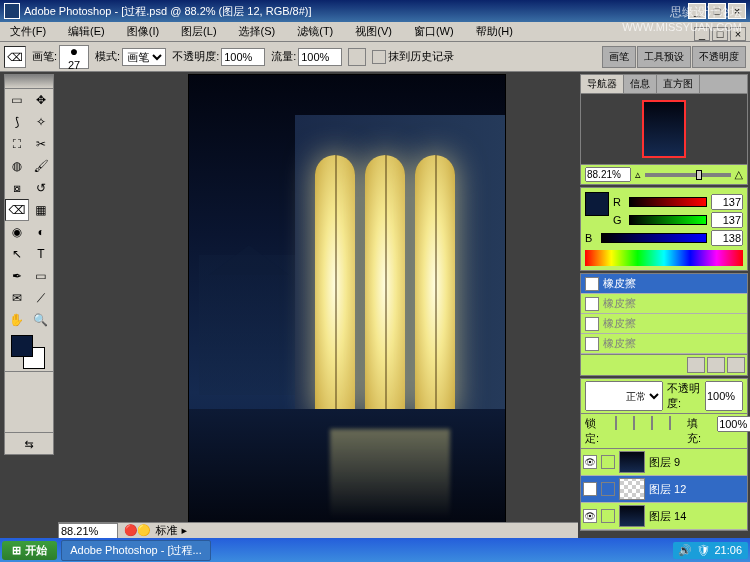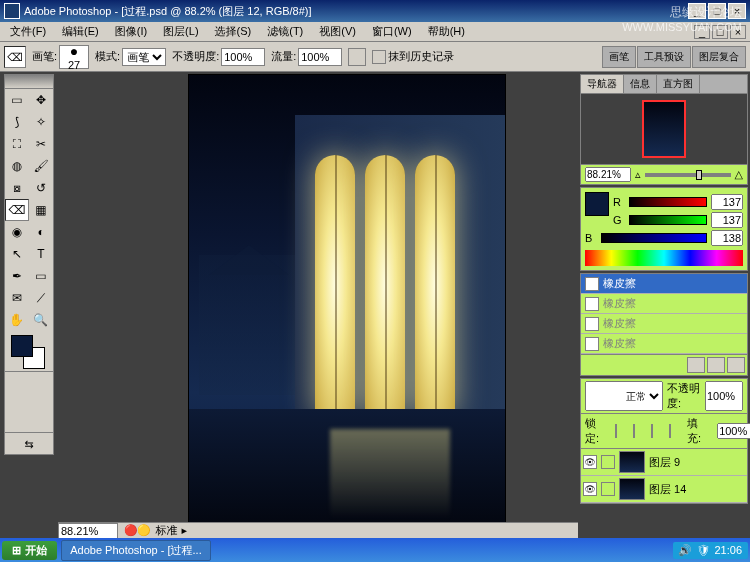--- a/index.html
+++ b/index.html
@@ -6,21 +6,21 @@
 body { background: #404040; width: 750px; height: 562px; overflow: hidden; position: relative; }
 
 
 .titlebar { background: linear-gradient(#0a246a, #3a6ea5); color: #fff; height: 22px; display: flex; align-items: center; padding: 0 4px; }
 .titlebar .icon { width: 16px; height: 16px; background: #1a3c6e; border: 1px solid #fff; margin-right: 4px; }
 .titlebar .title { flex: 1; font-weight: normal; }
 .titlebar .winbtns { display: flex; gap: 2px; }
 .titlebar .winbtn { width: 18px; height: 16px; background: #d4d0c8; color: #000; text-align: center; line-height: 14px; border: 1px solid #fff; cursor: pointer; }
 
 
-.menubar { background: #d4d0c8; height: 20px; display: flex; align-items: center; padding: 0 4px; gap: 4px; border-bottom: 1px solid #808080; }
+.menubar { background: #d4d0c8; height: 20px; display: flex; align-items: flex-end; padding: 0 4px; gap: 10px; border-bottom: 1px solid #808080; }
 .menubar .menuitem { padding: 2px 6px; cursor: pointer; }
 .menubar .docbtns { margin-left: auto; display: flex; gap: 2px; }
 .menubar .docbtn { width: 16px; height: 14px; background: #d4d0c8; border: 1px solid #808080; text-align: center; line-height: 12px; cursor: pointer; }
 
 
 .optionsbar { background: #d4d0c8; height: 30px; display: flex; align-items: center; padding: 0 4px; gap: 6px; border-bottom: 1px solid #808080; }
 .optionsbar .brushprev { width: 30px; height: 24px; border: 1px solid #808080; background: #fff; display: flex; flex-direction: column; align-items: center; justify-content: center; font-size: 9px; }
 .optionsbar .field { display: flex; align-items: center; gap: 2px; }
 .optionsbar select, .optionsbar input { font-size: 11px; border: 1px solid #808080; background: #fff; height: 18px; }
 .optionsbar input[type="text"] { width: 44px; padding: 0 2px; }
@@ -81,21 +81,21 @@
 .color-spectrum { height: 16px; background: linear-gradient(90deg, red, yellow, lime, cyan, blue, magenta, red); margin-top: 2px; }
 .color-swatch { width: 24px; height: 24px; background: #0a1a3a; border: 1px solid #000; float: left; margin-right: 4px; }
 
 .hist-row { display: flex; align-items: center; padding: 2px 4px; border-bottom: 1px solid #b0b0b0; gap: 4px; }
 .hist-row.active { background: #316ac5; color: #fff; }
 .hist-row .hicon { width: 14px; height: 14px; background: #fff; border: 1px solid #808080; }
 .hist-row.dim { color: #808080; }
 
 .layer-opts { display: flex; gap: 4px; padding: 2px 4px; border-bottom: 1px solid #808080; }
 .layer-opts select { flex: 1; font-size: 10px; padding-left: 36px; }
-.layer-lock { display: flex; gap: 16px; padding: 2px 4px; border-bottom: 1px solid #808080; align-items: center; }
+.layer-lock { display: flex; gap: 16px; padding: 2px 4px; border-bottom: 1px solid #808080; align-items: flex-start; }
 .layer-lock .lockicon { width: 14px; height: 14px; border: 1px solid #808080; }
 .layer-row { display: flex; align-items: center; padding: 2px; border-bottom: 1px solid #b0b0b0; gap: 4px; }
 .layer-row .eye { width: 14px; height: 14px; border: 1px solid #808080; background: #fff; text-align: center; font-size: 9px; line-height: 12px; }
 .layer-row .link { width: 14px; height: 14px; border: 1px solid #808080; }
 .layer-row .thumb { width: 26px; height: 22px; border: 1px solid #808080; background: linear-gradient(#020510,#152a50); }
 .layer-row .thumb.trans { background: repeating-conic-gradient(#ccc 0% 25%, #fff 0% 50%) 0/8px 8px; }
 .layer-row.selected { background: #316ac5; color: #fff; }
 .layer-foot { display: flex; gap: 2px; padding: 2px; border-top: 1px solid #808080; justify-content: flex-end; }
 .layer-foot .btn { width: 18px; height: 16px; border: 1px solid #808080; background: #d4d0c8; }
 
@@ -163,21 +163,21 @@
     <input type="text" value="100%" style="">
   </div>
   <div style="width:18px;height:18px;border:1px solid #808080"></div>
   <div class="field">
     <div class="checkbox"></div>
     <span>抹到历史记录</span>
   </div>
   <div class="tabwell">
     <div class="tab">画笔</div>
     <div class="tab">工具预设</div>
-    <div class="tab">图层复合</div>
+    <div class="tab">不透明度</div>
   </div>
 </div>
 
 <div class="toolbox">
   <div class="header"></div>
   <div class="tools">
     <div class="tool">▭</div>
     <div class="tool">✥</div>
     <div class="tool">⟆</div>
     <div class="tool">✧</div>
@@ -330,20 +330,26 @@
       <span style="margin-left:auto">填充:</span>
       <input style="width: 38px;" value="100%">
     </div>
     <div id="layers-list">
         <div class="layer-row">
           <div class="eye">👁</div>
           <div class="link"></div>
           <div class="thumb "></div>
           <span>图层 9</span>
         </div>
+        <div class="layer-row selected">
+          <div class="eye">👁</div>
+          <div class="link"></div>
+          <div class="thumb trans"></div>
+          <span>图层 12</span>
+        </div>
         <div class="layer-row">
           <div class="eye">👁</div>
           <div class="link"></div>
           <div class="thumb "></div>
           <span>图层 14</span>
         </div>
       </div>
   </div>
 
 </div>

